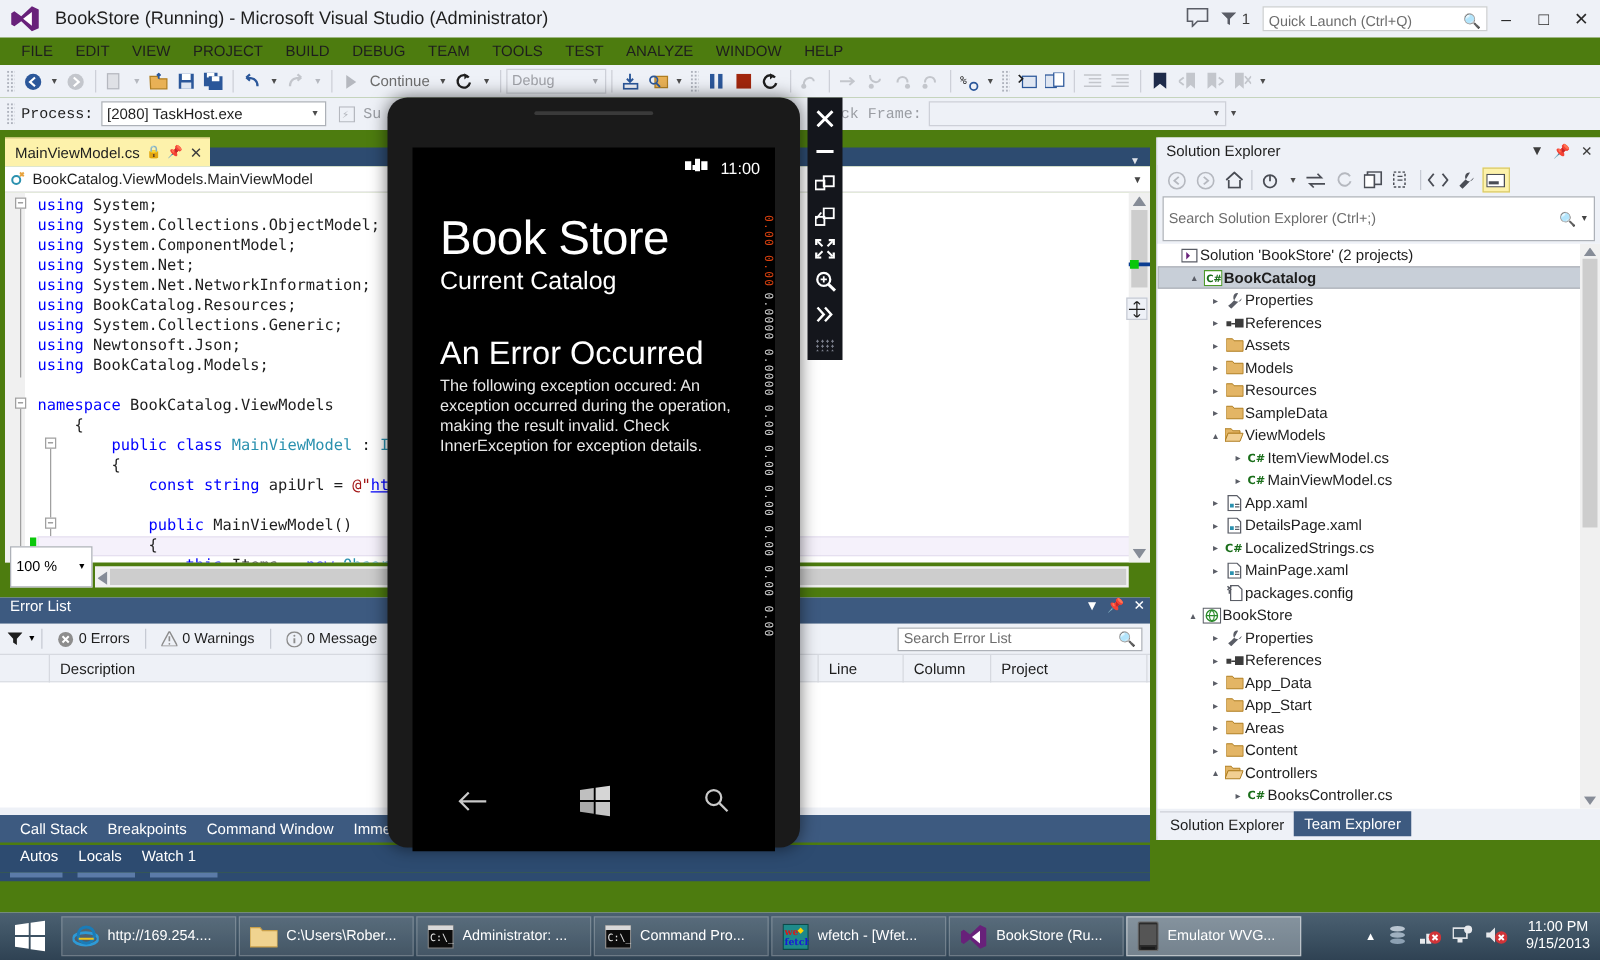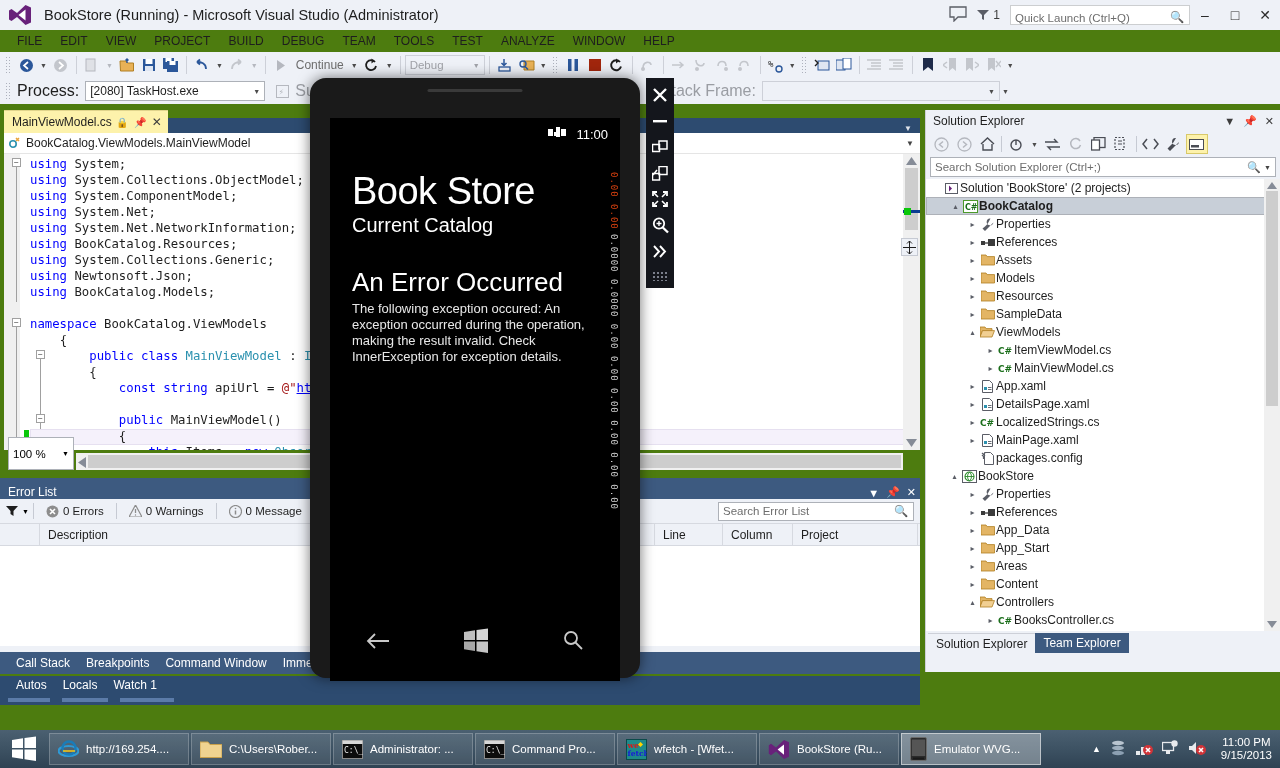--- a/index.html
+++ b/index.html
@@ -48,21 +48,21 @@
   .tb-arrow.dis { color:#b5b8bf; }
   .tb-text { font-size:12px; color:#6d6d6d; padding:0 4px; }
   .tb-combo { height:20px; width:80px; border:1px solid #cdd0d8; background:#eef1f7; color:#a0a2a8;
               font-size:11.5px; display:flex; align-items:center; padding:0 4px; }
   .tb-combo .ca { margin-left:auto; font-size:7px; }
   .tb-overflow { display:flex; flex-direction:column; align-items:center; justify-content:center;
                  width:11px; height:22px; color:#4c4c4c; font-size:7px; line-height:5px; }
 
   
   .toolbar2 { height:26px; display:flex; align-items:center; background:#eef1f7; padding-left:2px; }
-  .lbl { font-size:16px; color:#1e1e1e; padding:0 6px 0 2px; }
+  .lbl { font-size:12px; color:#1e1e1e; padding:0 6px 0 2px;font-family:Liberation Mono, monospace; }
   .lbl.dis { color:#9a9da3; }
   .sel {
     height:20px; background:#fff; border:1px solid #adb1b8; font-size:12px; color:#1e1e1e;
     display:flex; align-items:center; padding:0 4px;
   }
   .sel .ca { margin-left:auto; font-size:7px; color:#4c4c4c; }
   .sel.dis { background:#eef1f7; border-color:#cdd0d8; color:#9a9da3; }
 
   
   .editor-host { position:absolute; left:4px; top:110px; width:916px; height:360px; }
@@ -101,21 +101,21 @@
   .editor-hscroll { position:absolute; left:0; bottom:0; height:17px; right:17px; background:#f0f0f0; }
   .zoombox { position:absolute; left:4px; bottom:0; width:66px; height:33px; background:#fff;
              border:1px solid #adb1b8; font-size:11.5px; display:flex; align-items:center; padding:0 4px; }
   .zoombox .ca { margin-left:auto; font-size:7px; }
 
   .splitter { position:absolute; right:2px; top:128px; width:17px; height:18px; background:#eef1f7;
               border:1px solid #c6cad3; display:flex; align-items:center; justify-content:center; }
 
   
   .errorlist { position:absolute; left:0; top:478px; width:920px; height:174px; background:#eef1f7; }
-  .panel-head { height:21px; background:#3d5a80; display:flex; align-items:flex-end; padding:0 4px 0 8px;
+  .panel-head { height:21px; background:#3d5a80; display:flex; align-items:flex-start; padding:0 4px 0 8px;
                 color:#fff; font-size:12px; }
   .panel-head .ctl { margin-left:auto; display:flex; align-items:center; gap:7px; font-size:11px; }
   .el-toolbar { height:25px; background:#eef1f7; display:flex; align-items:center; padding-left:6px;
                 border-bottom:1px solid #d6d9e0; gap:2px; }
   .el-chip { display:flex; align-items:center; gap:4px; font-size:11.5px; color:#1e1e1e; padding:0 8px; }
   .el-sep { width:1px; height:16px; background:#c6cad3; margin:0 2px; }
   .el-search { margin-left:auto; margin-right:6px; width:196px; height:19px; background:#fff;
                border:1px solid #adb1b8; display:flex; align-items:center; padding:0 4px;
                font-size:11.5px; color:#6d6d6d; }
   .el-search .mag { margin-left:auto; color:#3b5998; }
@@ -139,21 +139,21 @@
   .solexp { position:absolute; left:925px; top:110px; width:355px; height:562px; background:#eef1f7;
             border-left:1px solid #cdd0d8; }
   .se-head { height:22px; background:#eef1f7; display:flex; align-items:center; padding:0 6px 0 7px;
              font-size:12px; color:#1e1e1e; }
   .se-head .ctl { margin-left:auto; display:flex; align-items:center; gap:8px; color:#3d3d3d; font-size:11px; }
   .se-toolbar { height:24px; display:flex; align-items:center; padding-left:4px; gap:1px; }
   .se-tb { width:22px; height:20px; display:flex; align-items:center; justify-content:center;
            color:#5a5d66; font-size:13px; }
   .se-tb.active { background:#fdf2ab; border:1px solid #d8c96a; }
   .se-tb.dis { color:#b5b8bf; }
-  .se-search { margin:1px 4px 2px 4px; height:20px; background:#fff; border:1px solid #adb1b8;
+  .se-search { margin:1px 4px 2px 4px; height:36px; background:#fff; border:1px solid #adb1b8;
                display:flex; align-items:center; padding:0 4px; font-size:11.5px; color:#6d6d6d; }
   .se-search .mag { margin-left:auto; color:#3b5998; font-size:11px; }
   .se-tree { position:relative; height:452px; background:#fff; overflow:hidden; font-size:12px; }
   .tr { height:18px; display:flex; align-items:center; white-space:nowrap; }
   .tr.sel { background:#c8cfd8; }
   .tr .tw { width:13px; text-align:center; color:#5a5d66; font-size:8px; flex:none; }
   .tr .ic { width:17px; flex:none; display:flex; align-items:center; justify-content:center; }
   .tr .tx { color:#1e1e1e; }
   .tr .tx.b { font-weight:bold; }
   .se-scroll { position:absolute; right:0; top:0; width:16px; height:452px; background:#f0f0f0; }

